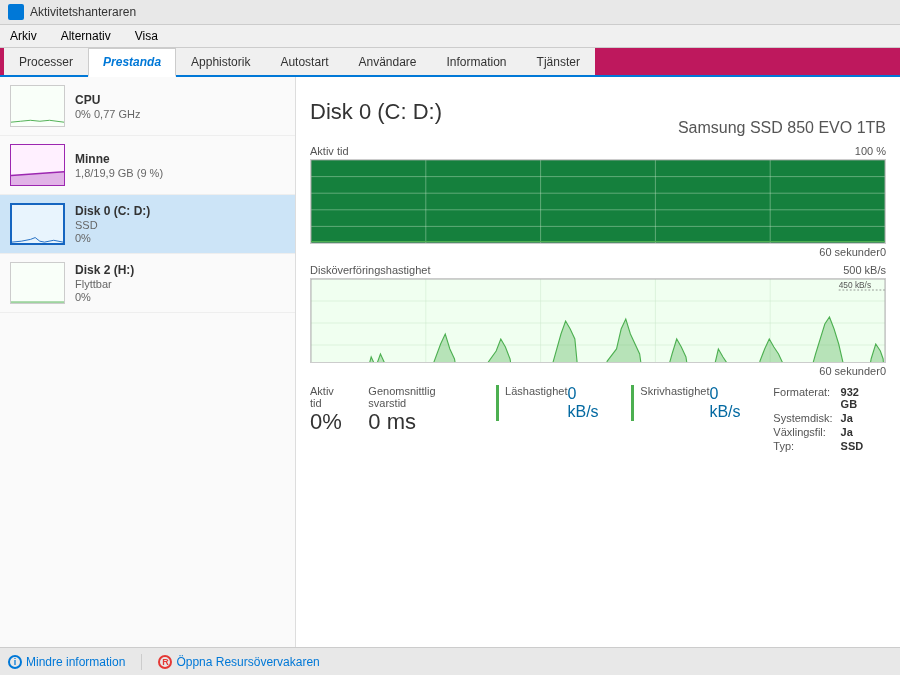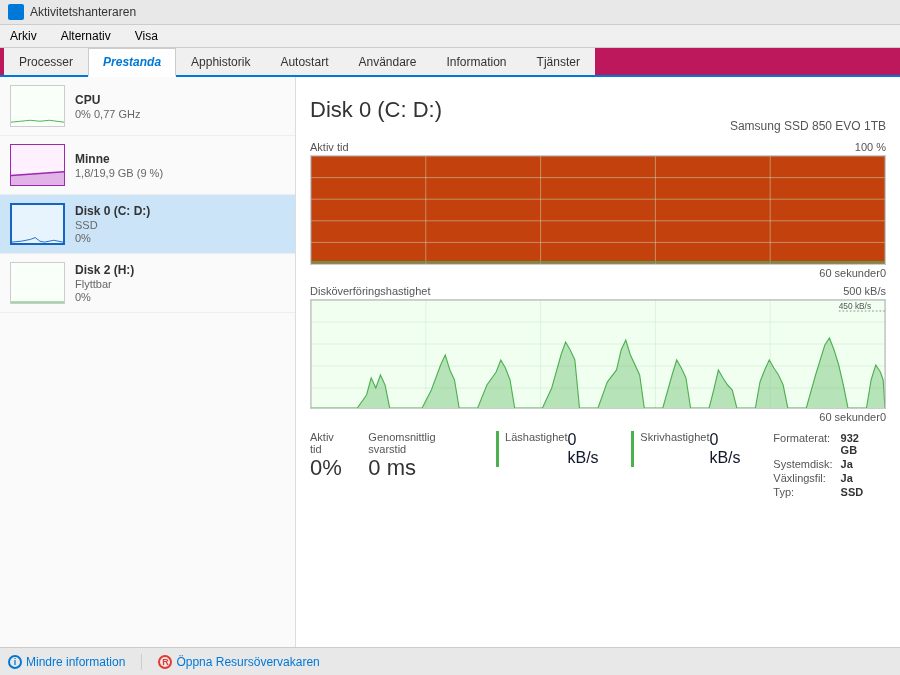--- a/index.html
+++ b/index.html
@@ -127,39 +127,39 @@
       justify-content: space-between;
       align-items: center;
       margin-bottom: 8px;
     }
     .disk-title {
       font-size: 22px;
       font-weight: 300;
       color: #333;
     }
     .disk-model {
-      font-size: 12px;
+      font-size: 16px;
       color: #555;
       text-align: right;
       margin-top: 32px;
     }
 
     
     .chart-section { margin-bottom: 6px; }
     .chart-label-row {
       display: flex;
       justify-content: space-between;
       font-size: 11px;
       color: #555;
       margin-bottom: 2px;
     }
     .chart-container {
       border: 1px solid #ccc;
-      background: #c2410c;
-      height: 110px;
+      background: #15803d;
+      height: 85px;
       position: relative;
       overflow: hidden;
     }
     .chart-footer {
       display: flex;
       justify-content: flex-end;
       font-size: 11px;
       color: #555;
       margin-top: 2px;
     }
@@ -175,21 +175,21 @@
     .stat-label { font-size: 11px; color: #555; }
     .stat-value { font-size: 22px; font-weight: 300; color: #333; }
 
     .speed-group { display: flex; gap: 20px; }
     .speed-item {
       display: flex;
       border-left: 3px solid #4caf50;
       padding-left: 6px;
     }
     .speed-label { font-size: 11px; color: #555; }
-    .speed-value { font-size: 16px; font-weight: 400; color: #0f172a; }
+    .speed-value { font-size: 16px; font-weight: 400; color: #0369a1; }
 
     .info-group { margin-left: auto; }
     .info-table { border-collapse: collapse; }
     .info-table td { font-size: 11px; padding: 1px 8px 1px 0; color: #555; vertical-align: top; }
     .info-table td:last-child { font-weight: 600; color: #333; }
 
     
     .bottom-bar {
       position: absolute;
       bottom: 0;

